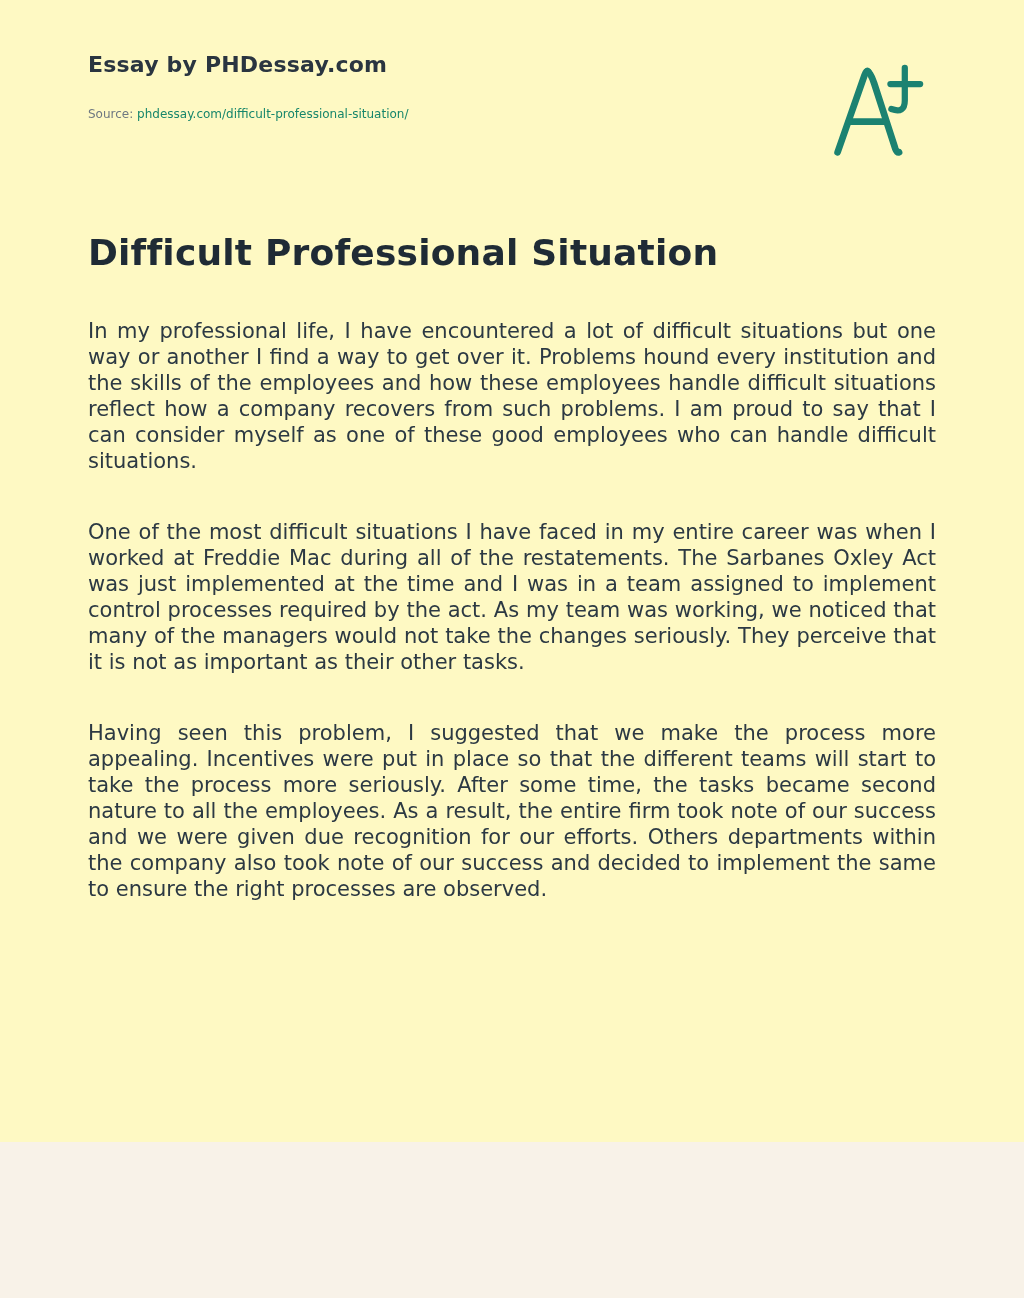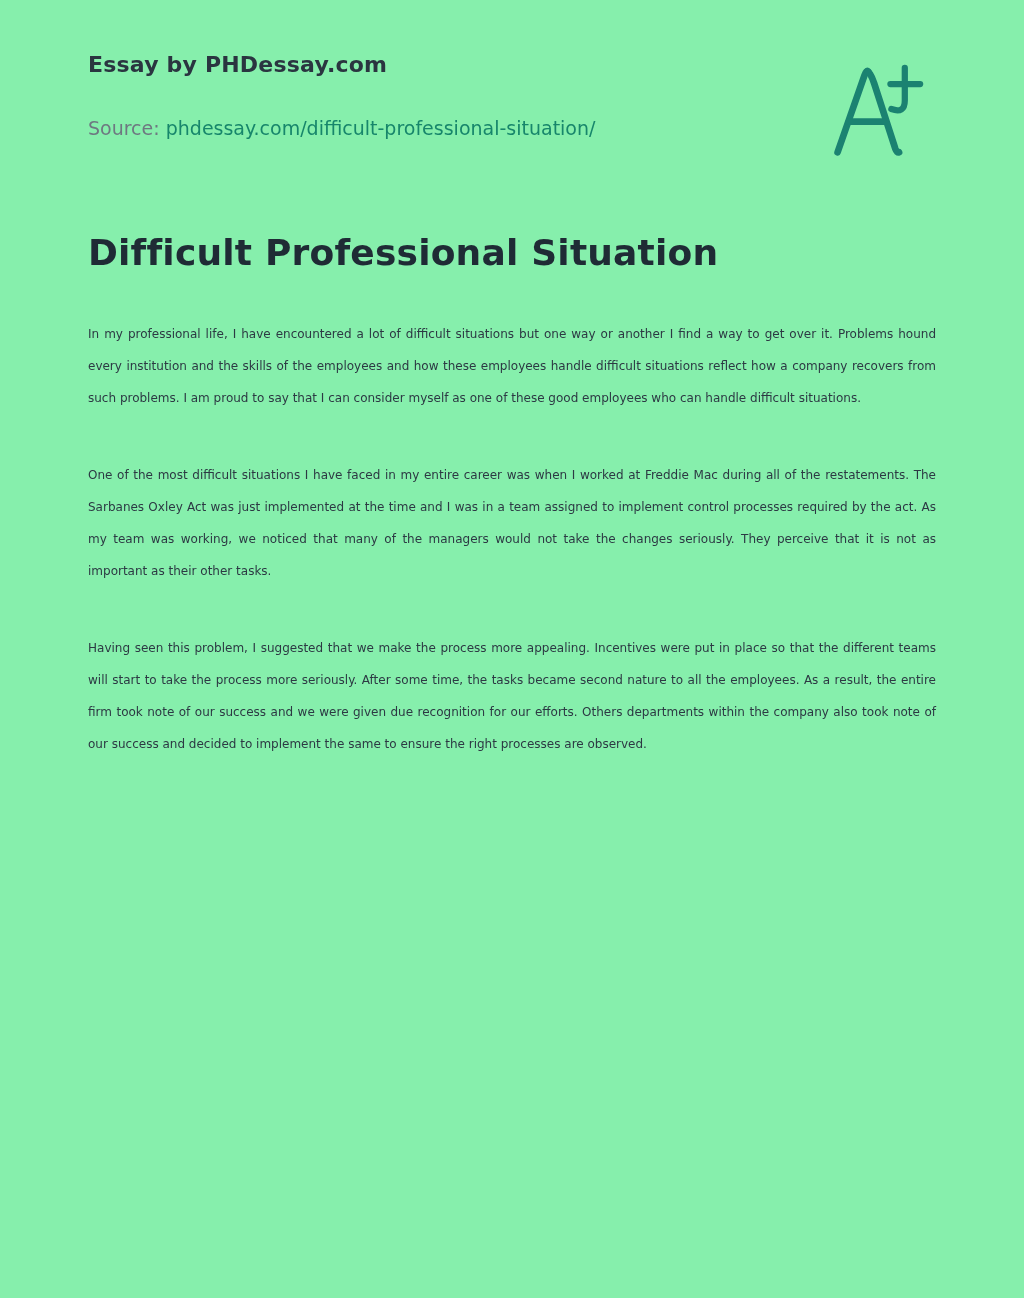--- a/index.html
+++ b/index.html
@@ -9,22 +9,22 @@
   }
 
   body {
     background: #F8F2E8;
     font-family: "DejaVu Sans", "Liberation Sans", sans-serif;
     color: #2C3943;
   }
 
   .page {
     width: 1024px;
-    height: 1298px;
-    background: #86efac;
+    height: 1142px;
+    background: #fef9c3;
     position: relative;
     padding: 48px 88px 0 88px;
   }
 
   .header-row {
     display: flex;
     justify-content: space-between;
     align-items: flex-start;
   }
 
@@ -33,22 +33,22 @@
   }
 
   .header-title {
     font-size: 22px;
     font-weight: 600;
     color: #2A3540;
     letter-spacing: 0.2px;
   }
 
   .source-line {
-    margin-top: 40px;
-    font-size: 19px;
+    margin-top: 30px;
+    font-size: 12px;
     color: #6E7881;
   }
 
   .source-link {
     color: #17866B;
     text-decoration: none;
     cursor: pointer;
   }
 
   .logo {
@@ -65,22 +65,22 @@
     font-weight: 700;
     color: #1F2B35;
     letter-spacing: 0.2px;
   }
 
   .article-body {
     margin-top: 44px;
   }
 
   .article-body p {
-    font-size: 12px;
-    line-height: 32px;
+    font-size: 21px;
+    line-height: 26px;
     color: #2C3943;
     text-align: justify;
     margin-bottom: 22px;
     margin-top: 45px;
   }
 </style>
 </head>
 <body>
 
 <div class="page">

